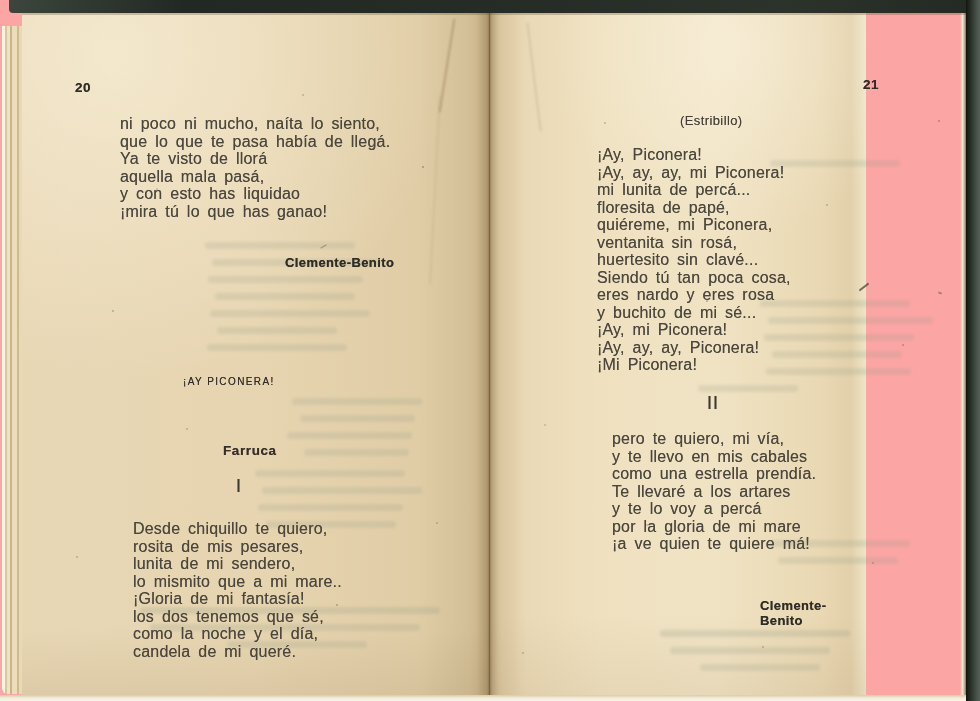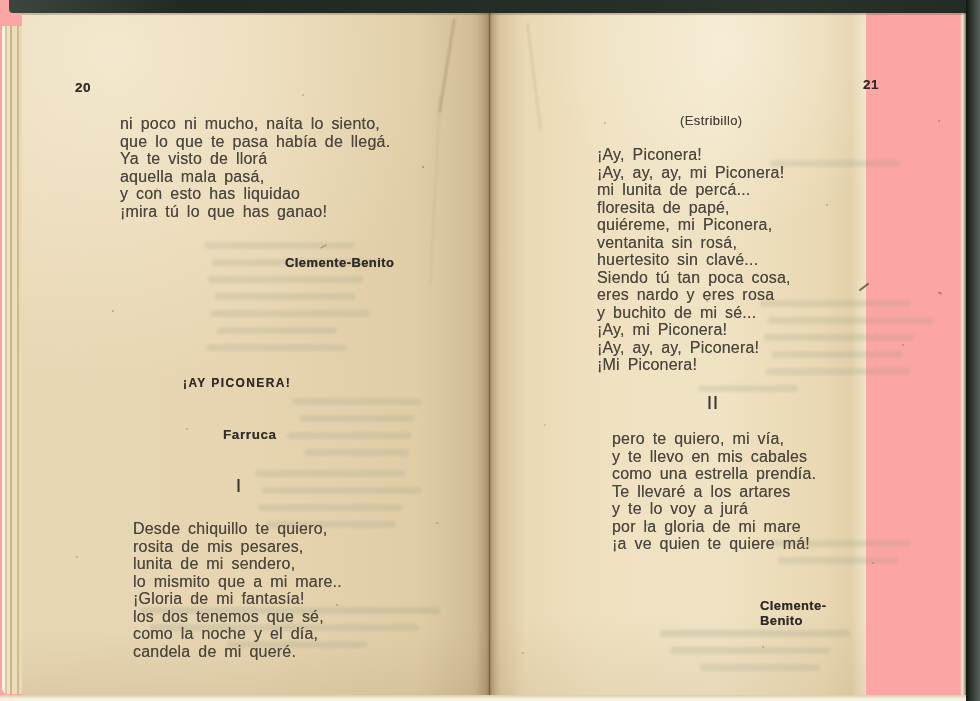--- a/index.html
+++ b/index.html
@@ -84,21 +84,21 @@
   .gl{position:absolute;height:7px;border-radius:3px;background:#939c85;opacity:.20;filter:blur(1.4px);}
   
   .ln{
     font-size:16px;line-height:17.5px;color:#4a463d;
     word-spacing:3.2px;letter-spacing:.2px;white-space:nowrap;
     text-shadow:0 0 .5px rgba(70,65,55,.65);
   }
   .stz{position:absolute;}
   .pn{position:absolute;font-weight:bold;font-size:13.5px;color:#2f2c26;letter-spacing:.5px;text-shadow:0 0 .5px rgba(50,45,38,.7);}
   .hd{position:absolute;font-size:13px;color:#443f37;letter-spacing:.4px;word-spacing:2px;text-shadow:0 0 .5px rgba(70,65,55,.6);}
-  .ttl{position:absolute;font-weight:bold;font-size:12px;color:#302d27;letter-spacing:1.4px;text-shadow:0 0 .5px rgba(45,42,36,.7);}
+  .ttl{position:absolute;font-weight:normal;font-size:10px;color:#302d27;letter-spacing:1.4px;text-shadow:0 0 .5px rgba(45,42,36,.7);}
   .sub{position:absolute;font-weight:bold;font-size:13.5px;color:#332f29;letter-spacing:.6px;text-shadow:0 0 .5px rgba(45,42,36,.7);}
   .rom{position:absolute;font-size:18px;color:#3c3831;letter-spacing:1px;text-shadow:0 0 .6px rgba(60,55,46,.8);}
   .auth{position:absolute;font-weight:bold;font-size:13px;color:#2f2c26;letter-spacing:.4px;text-shadow:0 0 .5px rgba(45,42,36,.75);}
 </style>
 </head>
 <body>
 
 <div id="screen">
 
   <div class="cover-top"></div>
@@ -132,21 +132,21 @@
       <div class="ln">ni poco ni mucho, naíta lo siento,</div>
       <div class="ln">que lo que te pasa había de llegá.</div>
       <div class="ln">Ya te visto de llorá</div>
       <div class="ln">aquella mala pasá,</div>
       <div class="ln">y con esto has liquidao</div>
       <div class="ln">¡mira tú lo que has ganao!</div>
     </div>
 
     <div class="auth" style="left:263px;top:242px;">Clemente-Benito</div>
     <div class="ttl" style="left:161px;top:363px;">¡AY PICONERA!</div>
-    <div class="sub" style="left:201px;top:414px;text-align:right;">Farruca</div>
+    <div class="sub" style="left:201px;top:430px;text-align:right;">Farruca</div>
     <div class="rom" style="left:214px;top:463px;">I</div>
 
     <div class="stz" style="left:111px;top:507px;">
       <div class="ln">Desde chiquillo te quiero,</div>
       <div class="ln">rosita de mis pesares,</div>
       <div class="ln">lunita de mi sendero,</div>
       <div class="ln">lo mismito que a mi mare..</div>
       <div class="ln">¡Gloria de mi fantasía!</div>
       <div class="ln">los dos tenemos que sé,</div>
       <div class="ln">como la noche y el día,</div>
@@ -188,21 +188,21 @@
       <div class="ln">¡Mi Piconera!</div>
     </div>
 
     <div class="rom" style="left:219px;top:380px;">II</div>
 
     <div class="stz" style="left:124px;top:417px;">
       <div class="ln">pero te quiero, mi vía,</div>
       <div class="ln">y te llevo en mis cabales</div>
       <div class="ln">como una estrella prendía.</div>
       <div class="ln">Te llevaré a los artares</div>
-      <div class="ln">y te lo voy a jurá</div>
+      <div class="ln">y te lo voy a percá</div>
       <div class="ln">por la gloria de mi mare</div>
       <div class="ln">¡a ve quien te quiere má!</div>
     </div>
 
     <div class="auth" style="left:272px;top:585px;">Clemente-Benito</div>
   </div>
 
   <div class="gutter"></div>
   <div class="gutter-hairline"></div>
   <div class="top-under-shadow"></div>

